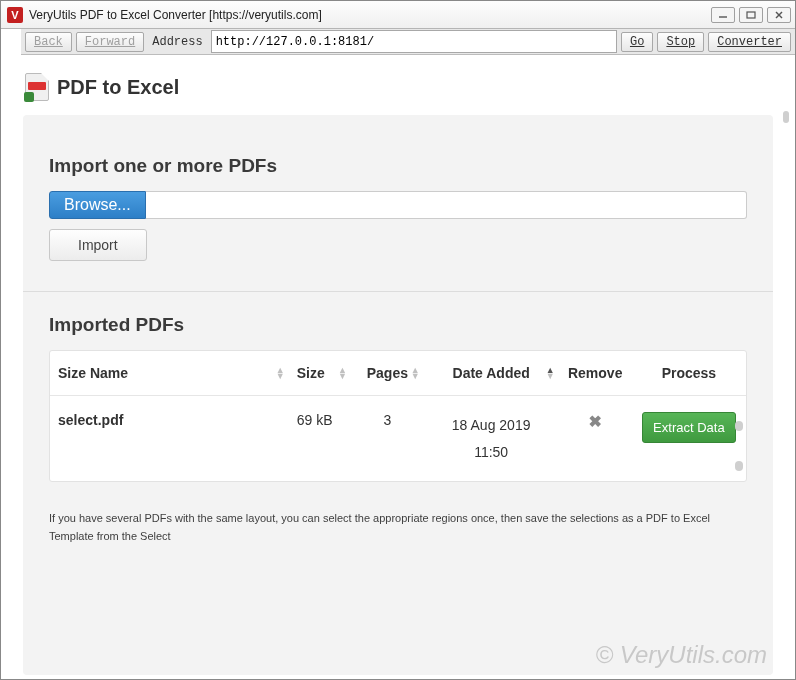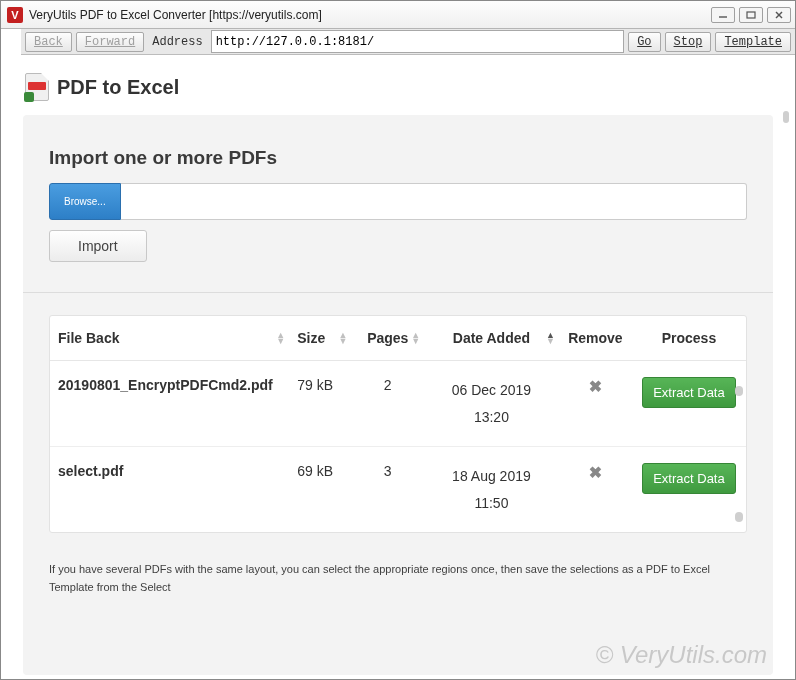--- a/index.html
+++ b/index.html
@@ -84,29 +84,29 @@
   .page-title { font-size: 20px; font-weight: bold; color: #333; }
 
   .panel {
     background: #f3f3f3;
     border-radius: 4px;
     padding: 24px 26px 60px 26px;
     min-height: 560px;
     position: relative;
   }
 
-  .section-title { font-size: 19px; color: #3a3a3a; margin: 8px 0 14px 0; }
+  .section-title { font-size: 19px; color: #3a3a3a; margin: 16px 0 14px 0; }
 
   .browse-row {
     display: flex; align-items: stretch; margin-bottom: 10px;
   }
   .btn-primary {
     background: linear-gradient(#4a9de0, #2d7fc7);
     color: #fff; border: 1px solid #2a6fae;
-    padding: 12px 14px; font-size: 10px; border-radius: 3px 0 0 3px;
+    padding: 4px 14px; font-size: 16px; border-radius: 3px 0 0 3px;
   }
   .file-field {
     flex: 1; background: #fff; border: 1px solid #ccc; border-left: none;
     border-radius: 0 3px 3px 0;
   }
   .btn-default {
     background: linear-gradient(#fefefe, #ececec);
     border: 1px solid #c8c8c8; border-radius: 3px;
     padding: 7px 28px; font-size: 14px; color: #444;
   }
@@ -190,21 +190,21 @@
   </div>
 </div>
 
 <div class="toolbar">
   <button class="tb-btn disabled"><span class="ul">Back</span></button>
   <button class="tb-btn disabled"><span class="ul">Forward</span></button>
   <span class="addr-label">Address</span>
   <input class="addr-input" value="http://127.0.0.1:8181/" style="">
   <button class="tb-btn"><span class="ul">Go</span></button>
   <button class="tb-btn"><span class="ul">Stop</span></button>
-  <button class="tb-btn"><span class="ul">Template</span></button>
+  <button class="tb-btn"><span class="ul">Converter</span></button>
 </div>
 
 <div class="viewport">
   <div class="viewport-scroll"></div>
   <div class="page">
     <div class="page-header">
       <div class="pdf-icon">
         <div class="band"></div>
           <div class="corner"></div>
       </div>
@@ -216,57 +216,47 @@
       <h3 class="section-title">Import one or more PDFs</h3>
 
       <div class="browse-row">
         <button class="btn-primary">Browse...</button>
         <div class="file-field"></div>
       </div>
       <button class="btn-default">Import</button>
 
       <div class="divider"></div>
 
+      <h3 class="section-title">Imported PDFs</h3>
 
       <div class="tbl-wrap">
         <table>
           <thead>
             <tr>
               <th class="sortable" style="width:230px">
-                <span>File Back</span>
+                <span>Size Name</span>
                 <span class="sort-arrows">▲<br>▼</span>
               </th>
               <th class="sortable" style="width:60px">
                 <span>Size</span>
                 <span class="sort-arrows">▲<br>▼</span>
               </th>
               <th class="sortable center" style="width:70px">
                 <span>Pages</span>
                 <span class="sort-arrows">▲<br>▼</span>
               </th>
               <th class="sortable active center" style="width:130px">
                 <span>Date Added</span>
                 <span class="sort-arrows"><span class="up" style="color:#555">▲</span><br>▼</span>
               </th>
               <th class="center" style="width:70px">Remove</th>
               <th class="center" style="width:110px">Process</th>
             </tr>
           </thead>
           <tbody>
-            <tr>
-              <td class="fname">20190801_EncryptPDFCmd2.pdf</td>
-              <td>79 kB</td>
-              <td class="center">2</td>
-              <td class="date-cell">
-                <div>06 Dec 2019</div>
-                <div>13:20</div>
-              </td>
-              <td class="center"><span class="remove-x">✖</span></td>
-              <td class="center"><button class="btn-success">Extract Data</button></td>
-            </tr>
             <tr>
               <td class="fname">select.pdf</td>
               <td>69 kB</td>
               <td class="center">3</td>
               <td class="date-cell">
                 <div>18 Aug 2019</div>
                 <div>11:50</div>
               </td>
               <td class="center"><span class="remove-x">✖</span></td>
               <td class="center"><button class="btn-success">Extract Data</button></td>

